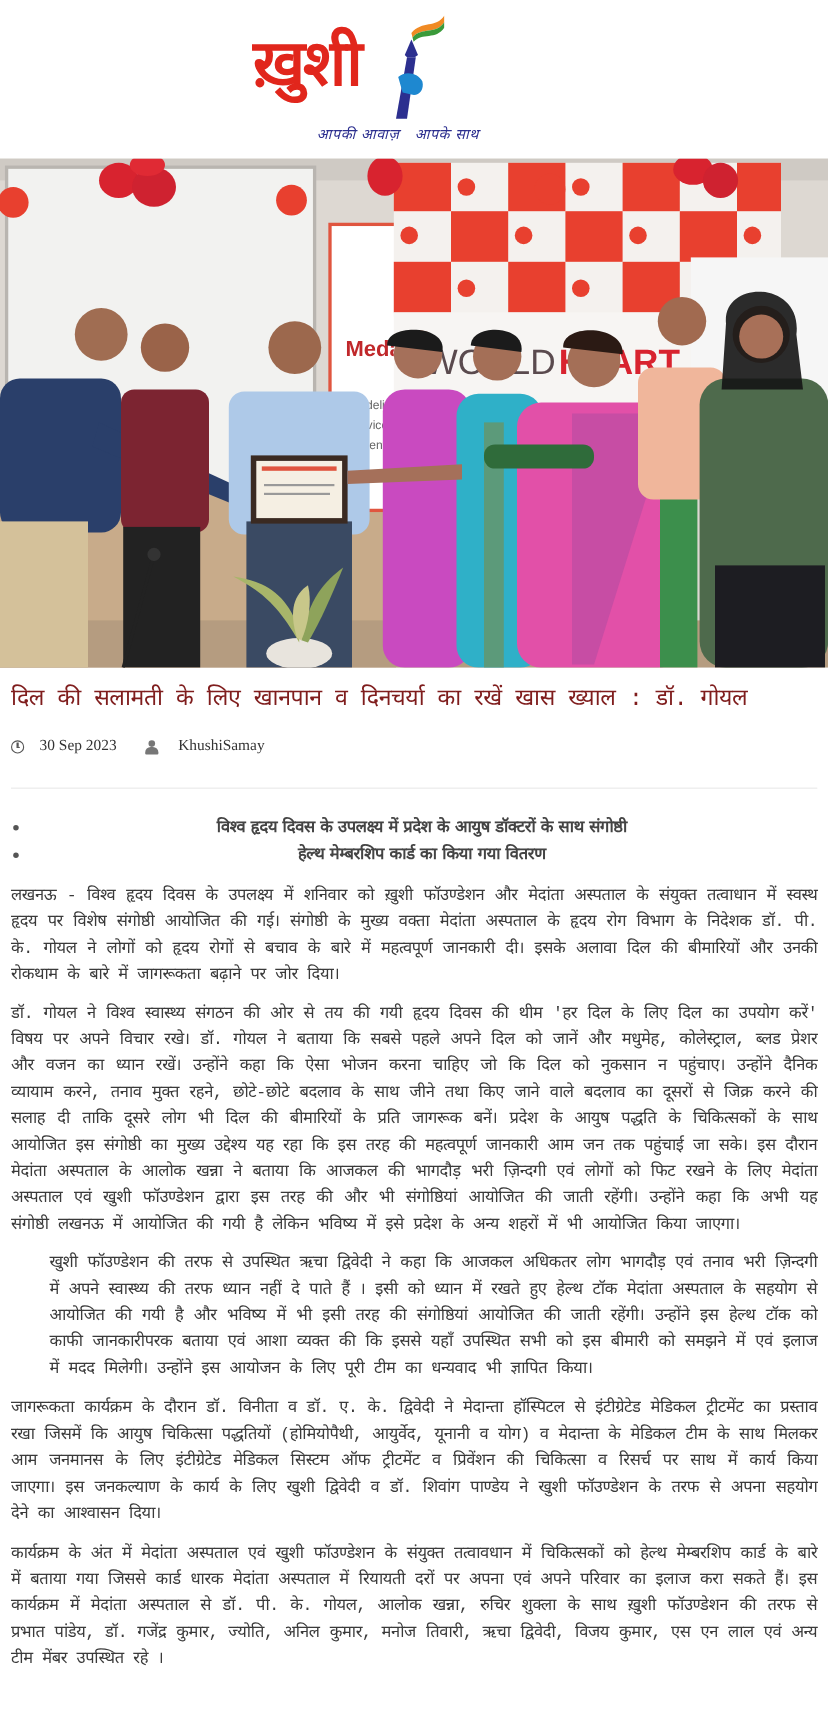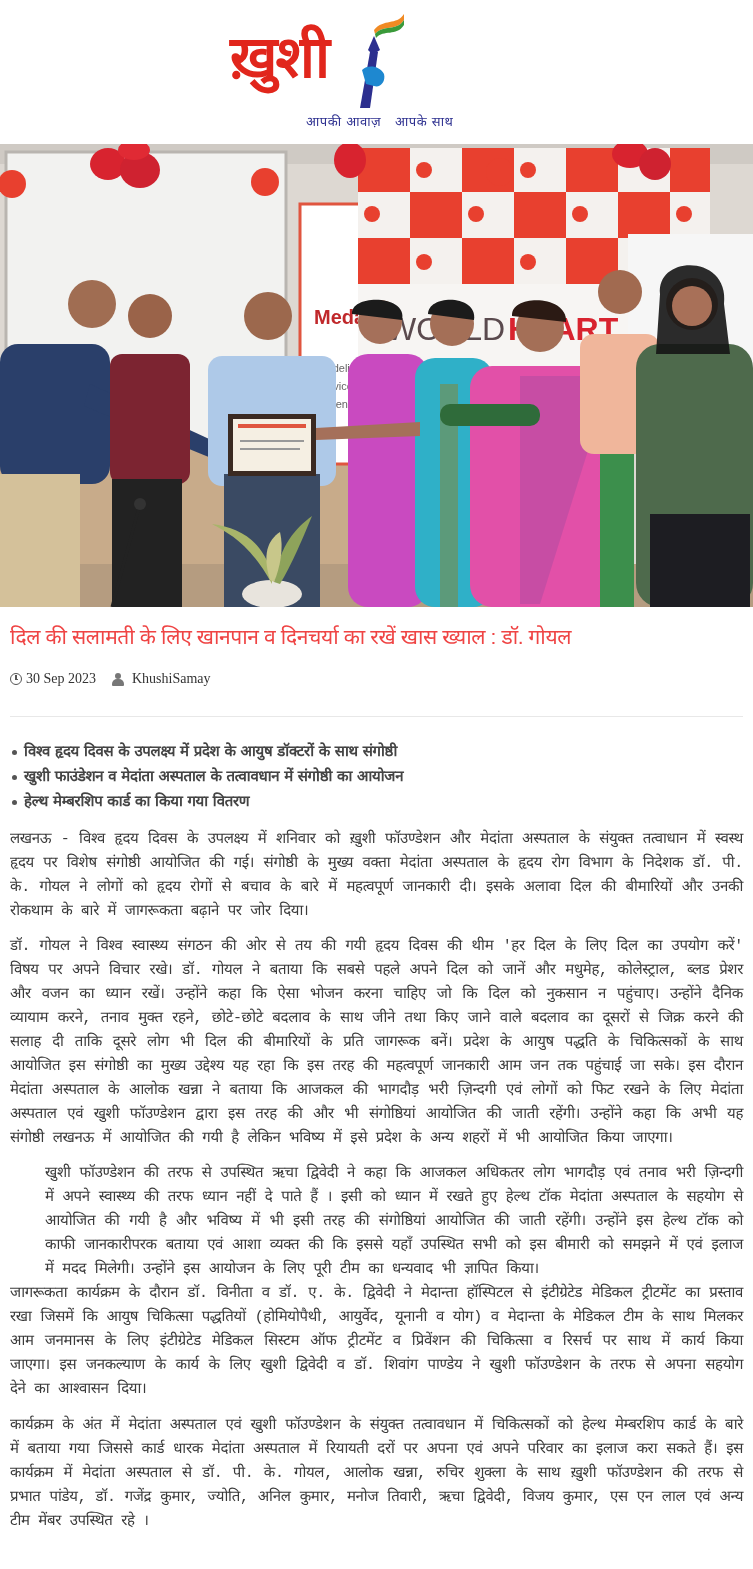--- a/index.html
+++ b/index.html
@@ -10,58 +10,58 @@
     .logo-wrap { height: 144px; position: relative; background: #fff; }
     .logo { position: absolute; left: 226px; top: 8px; width: 300px; height: 125px; }
     .logo-text-left, .logo-text-right {
       position: absolute; top: 20px; font-family: "DejaVu Serif", serif;
       font-size: 58px; font-weight: bold; color: #e1261c; letter-spacing: -2px; line-height: 1;
     }
     .logo-text-left { left: 4px; text-align: center; }
     .logo-text-right { left: 166px; }
     .logo-pen { position: absolute; left: 118px; top: 4px; width: 60px; height: 100px; }
     .logo-tagline {
-      position: absolute; left: 80px; top: 104px; font-size: 13px; color: #2c2f8f;
-      font-family: "DejaVu Sans", sans-serif; letter-spacing: 0.5px; white-space: pre;
+      position: absolute; left: 62px; top: 104px; font-size: 13px; color: #2c2f8f;
+      font-family: "DejaVu Sans", sans-serif; letter-spacing: 0.5px; white-space: pre; font-style: italic;
     }
 
     
     .photo { position: relative; width: 753px; height: 463px; overflow: hidden; background: #e7e4df; }
     .photo svg { display: block; }
 
     
     .article { padding: 0 10px 0 10px; }
     .headline {
-      margin-top: 15px; font-family: Liberation Sans, sans-serif; font-size: 21px;
-      color: #ef4444; line-height: 30px; letter-spacing: -0.4px; font-weight: normal;
-    }
-    .meta { margin-top: 17px; display: flex; align-items: center; font-family: "Liberation Serif", serif; font-size: 14px; color: #333; height: 20px; }
+      margin-top: 15px; font-family: Liberation Mono, monospace; font-size: 21px;
+      color: #7f1d1d; line-height: 30px; letter-spacing: -0.4px; font-weight: normal;
+    }
+    .meta { margin-top: 17px; display: flex; align-items: center; font-family: "Liberation Serif", serif; font-size: 14px; color: #333; height: 20px; gap: 10px; }
     .meta .clock { width: 12px; height: 12px; border: 1.5px solid #555; border-radius: 50%; position: relative; margin-right: 4px; }
     .meta .clock::before { content: ""; position: absolute; left: 4px; top: 1px; width: 1.5px; height: 4px; background: #555; }
     .meta .clock::after { content: ""; position: absolute; left: 4px; top: 4.5px; width: 3px; height: 1.5px; background: #555; }
     .meta .user { width: 12px; height: 13px; position: relative; margin-left: 16px; margin-right: 8px; }
     .meta .user::before { content: ""; position: absolute; left: 3px; top: 0; width: 6px; height: 6px; border-radius: 50%; background: #777; }
     .meta .user::after { content: ""; position: absolute; left: 0; top: 6px; width: 12px; height: 7px; border-radius: 5px 5px 1px 1px; background: #777; }
 
     .divider { margin-top: 27px; height: 1px; background: #e8e8e8; margin-right: 0; }
 
     .highlights { margin-top: 22px; list-style: none; }
     .highlights li {
       font-family: "DejaVu Sans", sans-serif; font-weight: bold; font-size: 15px; color: #444;
-      line-height: 25px; position: relative; padding-left: 14px; letter-spacing: -0.3px;
+      line-height: 25px; position: relative; padding-left: 14px; letter-spacing: -0.3px; text-align: center;
     }
     .highlights li::before { content: ""; position: absolute; left: 2px; top: 11px; width: 5px; height: 5px; border-radius: 50%; background: #555; }
 
     .body-text { margin-top: 14px; }
     .body-text p {
       font-family: Liberation Mono, monospace; font-size: 15px; line-height: 24px; color: #3a3a3a;
       text-align: justify; letter-spacing: -0.35px; margin-bottom: 11px;
     }
     .body-text p.tight { margin-bottom: 0; margin-left: 35px; }
-    .body-text p.after-tight { margin-top: 0; margin-bottom: 12px; }
+    .body-text p.after-tight { margin-top: 12px; margin-bottom: 12px; }
   </style>
 </head>
 <body>
 
 <header class="logo-wrap">
   <div class="logo">
     <span class="logo-text-left">ख़ुशी</span>
     <svg class="logo-pen" viewBox="0 0 60 100">
 
       <path d="M30 18 C40 6, 52 14, 60 2 L60 8 C52 20, 40 12, 31 22 Z" fill="#f08a24"></path>
@@ -209,21 +209,20 @@
     <span class="clock"></span>
     <span>30 Sep 2023</span>
     <span class="user"></span>
     <span>KhushiSamay</span>
   </div>
 
   <div class="divider"></div>
 
   <ul class="highlights">
     <li>विश्व हृदय दिवस के उपलक्ष्य में प्रदेश के आयुष डॉक्टरों के साथ संगोष्ठी</li>
-    <li>खुशी फाउंडेशन व मेदांता अस्पताल के तत्वावधान में संगोष्ठी का आयोजन</li>
     <li>हेल्थ मेम्बरशिप कार्ड का किया गया वितरण</li>
   </ul>
 
   <div class="body-text">
     <p>लखनऊ - विश्व हृदय दिवस के उपलक्ष्य में शनिवार को ख़ुशी फॉउण्डेशन और मेदांता अस्पताल के संयुक्त तत्वाधान में स्वस्थ हृदय पर विशेष संगोष्ठी आयोजित की गई। संगोष्ठी के मुख्य वक्ता मेदांता अस्पताल के हृदय रोग विभाग के निदेशक डॉ. पी. के. गोयल ने लोगों को हृदय रोगों से बचाव के बारे में महत्वपूर्ण जानकारी दी। इसके अलावा दिल की बीमारियों और उनकी रोकथाम के बारे में जागरूकता बढ़ाने पर जोर दिया।</p>
     <p>डॉ. गोयल ने विश्व स्वास्थ्य संगठन की ओर से तय की गयी हृदय दिवस की थीम 'हर दिल के लिए दिल का उपयोग करें'  विषय पर अपने विचार रखे। डॉ. गोयल ने बताया कि सबसे पहले अपने दिल को जानें और मधुमेह, कोलेस्ट्राल, ब्लड प्रेशर और वजन का ध्यान रखें। उन्होंने कहा कि ऐसा भोजन करना चाहिए जो कि दिल को नुकसान न पहुंचाए। उन्होंने दैनिक व्यायाम करने, तनाव मुक्त रहने, छोटे-छोटे बदलाव के साथ जीने तथा किए जाने वाले बदलाव का दूसरों से जिक्र करने की सलाह दी ताकि दूसरे लोग भी दिल की बीमारियों के प्रति जागरूक बनें। प्रदेश के आयुष पद्धति के चिकित्सकों के साथ आयोजित इस संगोष्ठी का मुख्य उद्देश्य यह रहा कि इस तरह की महत्वपूर्ण जानकारी आम जन तक पहुंचाई जा सके। इस दौरान मेदांता अस्पताल के आलोक खन्ना ने बताया कि आजकल की भागदौड़ भरी ज़िन्दगी एवं लोगों को फिट रखने के लिए मेदांता अस्पताल एवं खुशी फॉउण्डेशन द्वारा इस तरह की और भी संगोष्ठियां आयोजित की जाती रहेंगी। उन्होंने कहा कि अभी यह संगोष्ठी लखनऊ में आयोजित की गयी है लेकिन भविष्य में इसे प्रदेश के अन्य शहरों में भी आयोजित किया जाएगा।</p>
     <p class="tight">खुशी फॉउण्डेशन की तरफ से उपस्थित ऋचा द्विवेदी ने कहा कि आजकल अधिकतर लोग भागदौड़ एवं तनाव भरी ज़िन्दगी में अपने स्वास्थ्य की तरफ ध्यान नहीं दे पाते हैं । इसी को ध्यान में रखते हुए हेल्थ टॉक मेदांता अस्पताल के सहयोग से आयोजित की गयी है और भविष्य में भी इसी तरह की संगोष्ठियां आयोजित की जाती रहेंगी। उन्होंने इस हेल्थ टॉक को काफी जानकारीपरक बताया एवं आशा व्यक्त की कि इससे यहाँ उपस्थित सभी को इस बीमारी को समझने में एवं इलाज में मदद मिलेगी। उन्होंने इस आयोजन के लिए पूरी टीम का धन्यवाद भी ज्ञापित किया।</p>
     <p class="after-tight">जागरूकता कार्यक्रम के दौरान डॉ. विनीता व डॉ. ए. के. द्विवेदी ने मेदान्ता हॉस्पिटल से इंटीग्रेटेड मेडिकल ट्रीटमेंट का प्रस्ताव रखा जिसमें कि आयुष चिकित्सा पद्धतियों (होमियोपैथी, आयुर्वेद, यूनानी व योग) व मेदान्ता के मेडिकल टीम के साथ मिलकर आम जनमानस के लिए इंटीग्रेटेड मेडिकल सिस्टम ऑफ ट्रीटमेंट व प्रिवेंशन की चिकित्सा व रिसर्च पर साथ में कार्य किया जाएगा। इस जनकल्याण के कार्य के लिए खुशी द्विवेदी व डॉ. शिवांग पाण्डेय ने खुशी फॉउण्डेशन के तरफ से अपना सहयोग देने का आश्वासन दिया।</p>
     <p>कार्यक्रम के अंत में मेदांता अस्पताल एवं खुशी फॉउण्डेशन के संयुक्त तत्वावधान में चिकित्सकों को हेल्थ मेम्बरशिप कार्ड के बारे में बताया गया जिससे कार्ड धारक मेदांता अस्पताल में रियायती दरों पर अपना एवं अपने परिवार का इलाज करा सकते हैं। इस कार्यक्रम में मेदांता अस्पताल से डॉ. पी. के. गोयल, आलोक खन्ना, रुचिर शुक्ला के साथ ख़ुशी फॉउण्डेशन की तरफ से प्रभात पांडेय, डॉ. गजेंद्र कुमार, ज्योति, अनिल कुमार, मनोज तिवारी, ऋचा द्विवेदी, विजय कुमार, एस एन लाल एवं अन्य टीम मेंबर उपस्थित रहे ।</p>
   </div>

